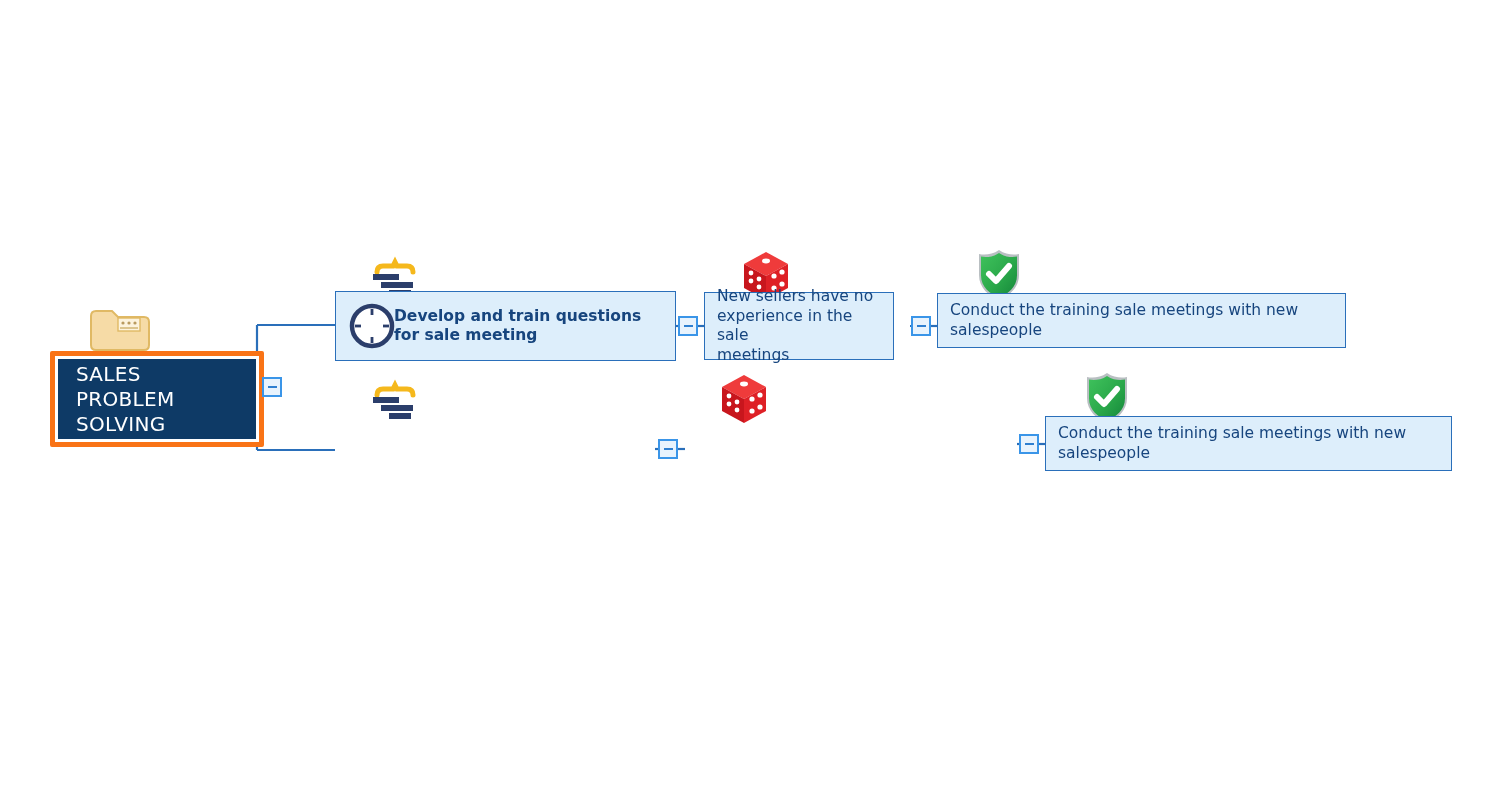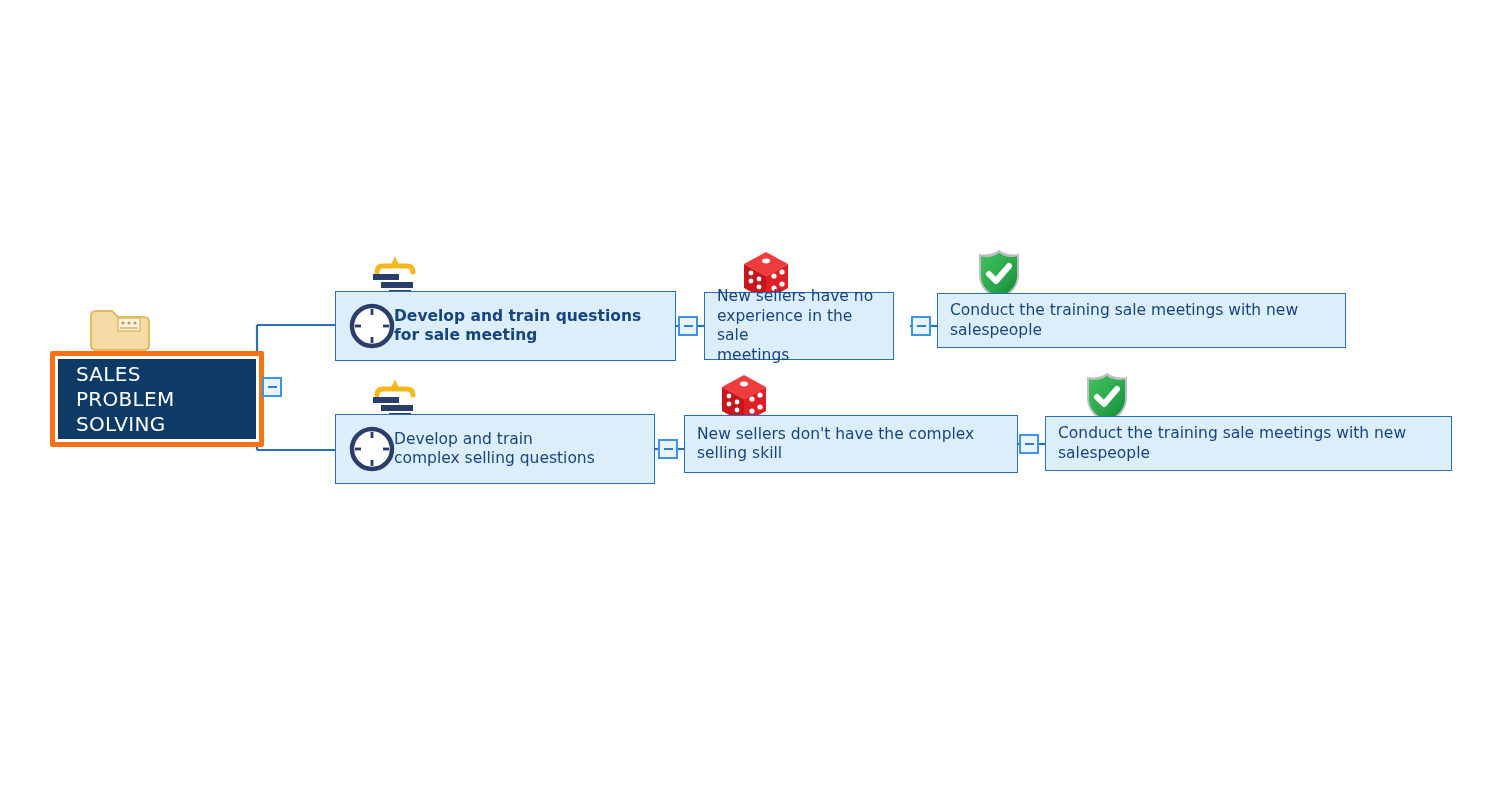--- a/index.html
+++ b/index.html
@@ -255,33 +255,20 @@
 
   <div class="badge scale-icon" style="left:369px; top:379px;">
     <svg viewBox="0 0 52 40" width="52" height="40">
       <path d="M8 16 q0-6 6-6 h10 l2-4 2 4 h10 q6 0 6 6" fill="none" stroke="#f5b81c" stroke-width="5" stroke-linecap="round"></path>
       <rect x="4" y="18" width="26" height="6" fill="#2b3e6b"></rect>
       <rect x="12" y="26" width="32" height="6" fill="#2b3e6b"></rect>
       <rect x="20" y="34" width="22" height="6" fill="#2b3e6b"></rect>
     </svg>
   </div>
 
-  <div class="node with-clock" style="left:335px; top:414px; width:320px; height:70px;">
-    <span class="clock-icon">
-      <svg viewBox="0 0 48 48" width="48" height="48">
-        <circle cx="24" cy="24" r="20" fill="#ffffff" stroke="#2b3e6b" stroke-width="4.5"></circle>
-        <rect x="22.6" y="7" width="2.8" height="6" fill="#2b3e6b"></rect>
-        <rect x="22.6" y="35" width="2.8" height="6" fill="#2b3e6b"></rect>
-        <rect x="7" y="22.6" width="6" height="2.8" fill="#2b3e6b"></rect>
-        <rect x="35" y="22.6" width="6" height="2.8" fill="#2b3e6b"></rect>
-      </svg>
-    </span>
-    <span class="node-text">Develop and train
-complex selling questions</span>
-  </div>
 
   <div class="toggle" style="left:658px; top:439px;">
     <div class="bar"></div>
   </div>
 
   <div class="badge dice-icon" style="left:718px; top:373px;">
     <svg viewBox="0 0 52 52" width="52" height="52">
       <polygon points="26,2 48,14 26,26 4,14" fill="#ef3b3b"></polygon>
       <polygon points="4,14 26,26 26,50 4,38" fill="#c8161d"></polygon>
       <polygon points="48,14 48,38 26,50 26,26" fill="#de2026"></polygon>
@@ -290,24 +277,20 @@
       <circle cx="11" cy="31" r="2.4" fill="#ffffff"></circle>
       <circle cx="19" cy="29" r="2.4" fill="#ffffff"></circle>
       <circle cx="19" cy="37" r="2.4" fill="#ffffff"></circle>
       <circle cx="34" cy="26" r="2.6" fill="#ffffff"></circle>
       <circle cx="42" cy="22" r="2.6" fill="#ffffff"></circle>
       <circle cx="34" cy="38" r="2.6" fill="#ffffff"></circle>
       <circle cx="42" cy="34" r="2.6" fill="#ffffff"></circle>
     </svg>
   </div>
 
-  <div class="node" style="left:684px; top:415px; width:334px; height:58px;">
-    <span class="node-text">New sellers don't have the complex
-selling skill</span>
-  </div>
 
   <div class="toggle" style="left:1019px; top:434px;">
     <div class="bar"></div>
   </div>
 
   <div class="badge shield-icon" style="left:1084px; top:372px;">
     <svg viewBox="0 0 46 52" width="46" height="52">
       <defs>
         <linearGradient id="shieldGrad2" x1="0" y1="0" x2="1" y2="1">
           <stop offset="0%" stop-color="#3fc25c"></stop>

